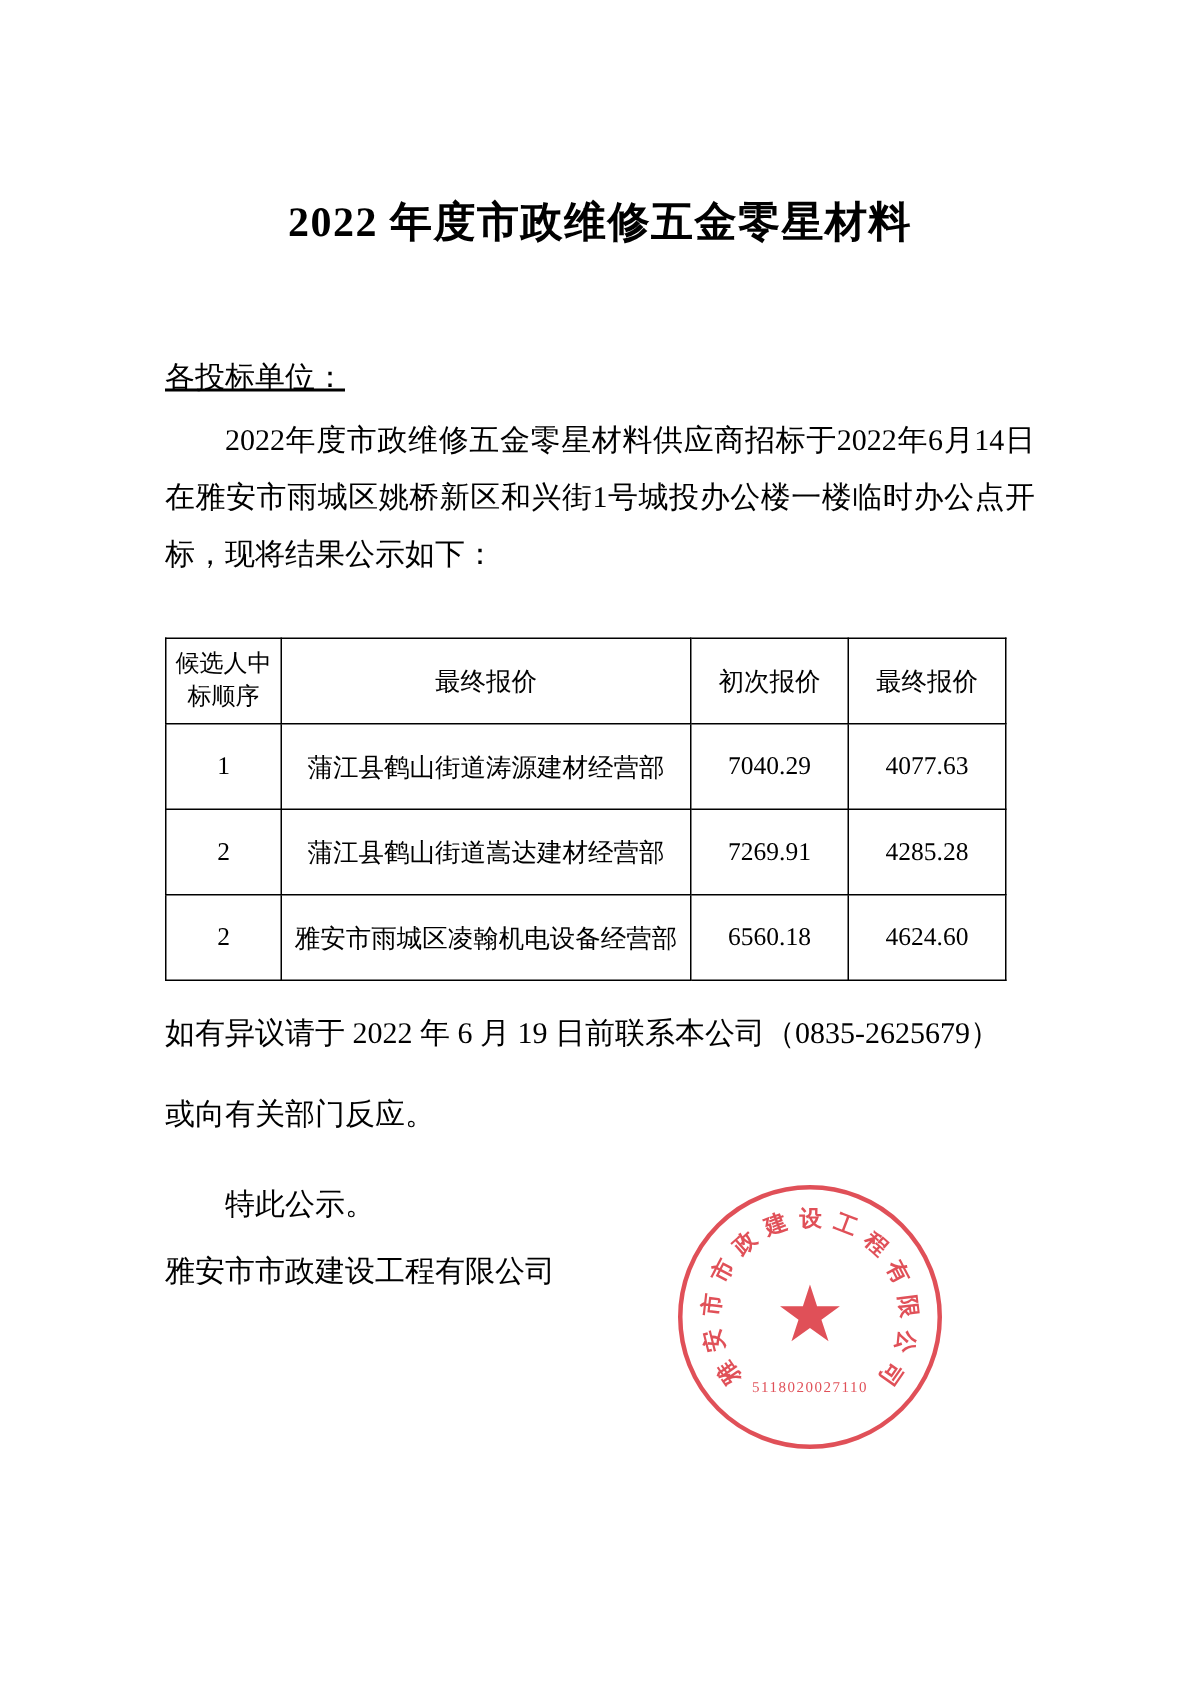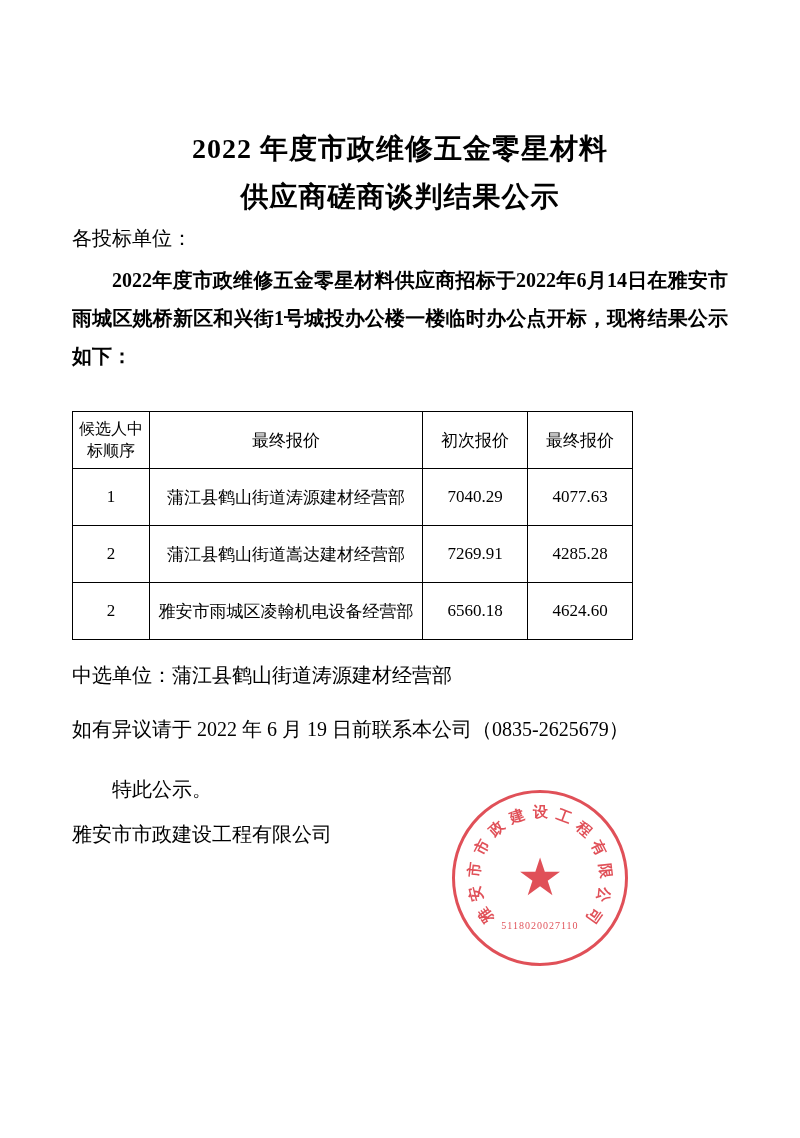--- a/index.html
+++ b/index.html
@@ -13,48 +13,49 @@
     font-family: "Liberation Serif", "DejaVu Serif", serif;
     color: #000000;
     position: relative;
     overflow: hidden;
   }
   .page {
     position: relative;
     width: 800px;
     height: 1138px;
     box-sizing: border-box;
-    padding: 0 72px;
+    padding: 0 110px;
   }
   .title {
     text-align: center;
     font-size: 28px;
     font-weight: bold;
     letter-spacing: 1px;
     line-height: 48px;
     padding-top: 125px;
   }
   .title-line2 {
     text-align: center;
     font-size: 28px;
     font-weight: bold;
     letter-spacing: 1px;
     line-height: 48px;
   }
   .salutation {
     font-size: 20px;
+    margin-top: 62px;
     line-height: 34px;
+    text-decoration: underline;
   }
   .body-para {
     font-size: 20px;
     line-height: 38px;
     text-indent: 2em;
     margin-top: 6px;
     text-align: justify;
-    font-weight: bold;
   }
   table.result {
     border-collapse: collapse;
     width: 560px;
     margin: 36px 0 0 0;
     table-layout: fixed;
   }
   table.result th, table.result td {
     border: 1px solid #000000;
     font-size: 17px;
@@ -134,21 +135,20 @@
     color: #d8202a;
     letter-spacing: 1px;
   }
 </style>
 </head>
 <body>
 
 <div class="page">
 
   <div class="title">2022 年度市政维修五金零星材料</div>
-  <div class="title-line2">供应商磋商谈判结果公示</div>
 
   <div class="salutation">各投标单位：</div>
 
   <div class="body-para">2022年度市政维修五金零星材料供应商招标于2022年6月14日在雅安市雨城区姚桥新区和兴街1号城投办公楼一楼临时办公点开标，现将结果公示如下：</div>
 
   <table class="result">
     <thead>
       <tr>
         <th class="c0">候选人中标顺序</th>
         <th class="c1">最终报价</th>
@@ -171,22 +171,22 @@
       </tr>
       <tr>
         <td class="seq">2</td>
         <td class="unit">雅安市雨城区凌翰机电设备经营部</td>
         <td class="price">6560.18</td>
         <td class="price">4624.60</td>
       </tr>
     </tbody>
   </table>
 
-  <div class="after-para">中选单位：蒲江县鹤山街道涛源建材经营部</div>
   <div class="after-para">如有异议请于 2022 年 6 月 19 日前联系本公司（0835-2625679）</div>
+  <div class="after-para">或向有关部门反应。</div>
   <div class="after-para indent">特此公示。</div>
 
   <div class="sign-block">
     <div class="sign-line">雅安市市政建设工程有限公司</div>
   </div>
 
   <div class="stamp">
     <div class="ring-text">
         <span style="transform: rotate(-125deg) translate(0px, -66px) rotate(0deg) translate(-7px, -9px);">雅</span>
         <span style="transform: rotate(-104.167deg) translate(0px, -66px) rotate(0deg) translate(-7px, -9px);">安</span>

